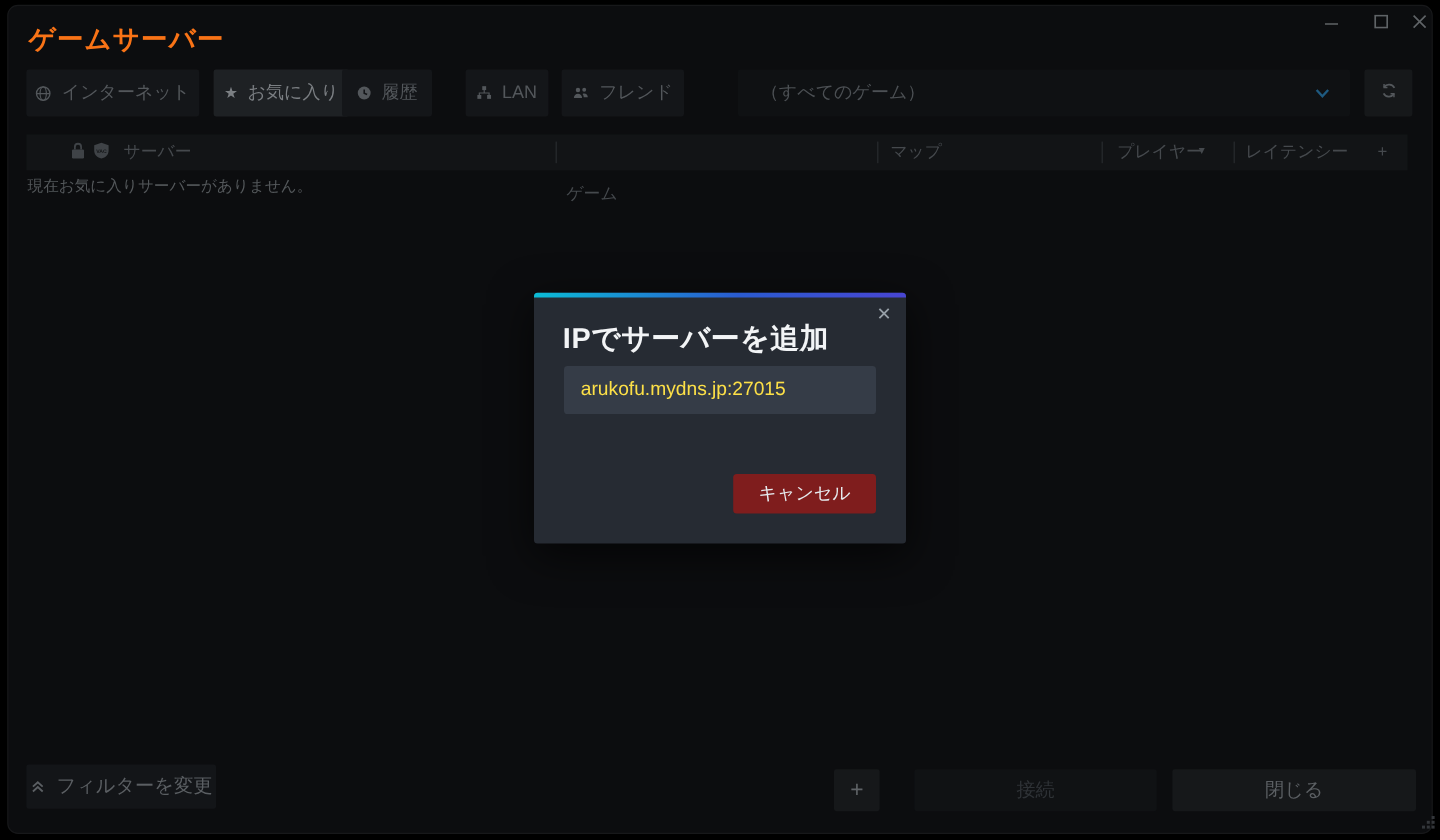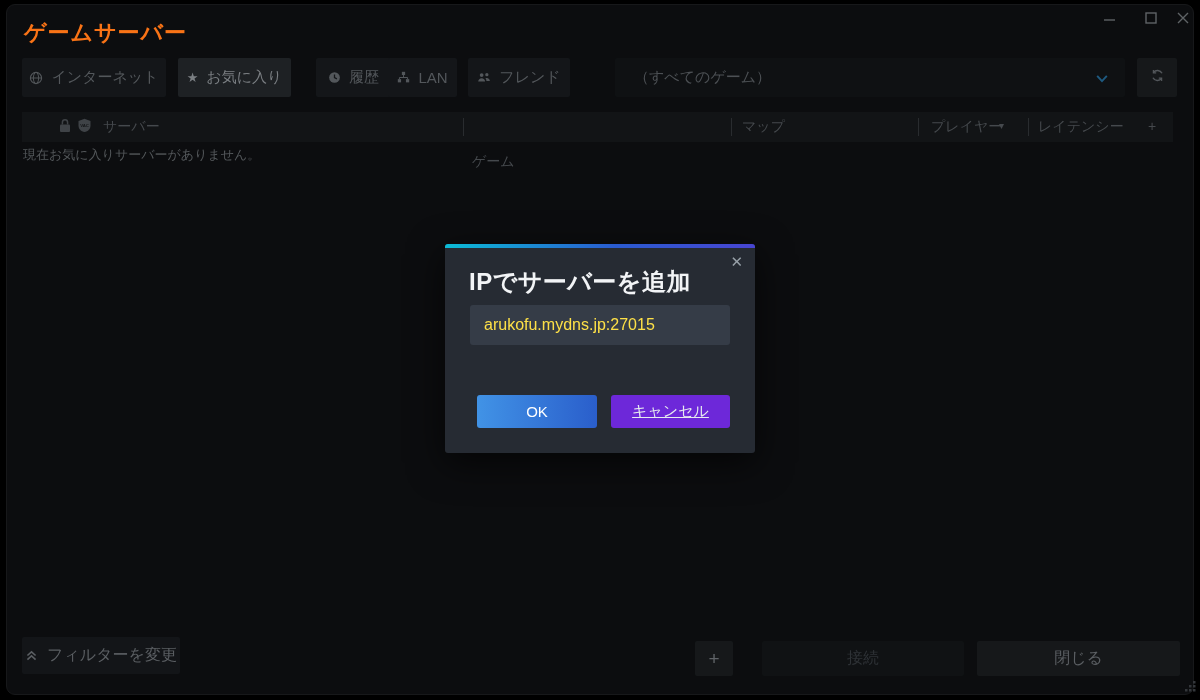--- a/index.html
+++ b/index.html
@@ -71,21 +71,21 @@
   .dialog-input{
     position:absolute;left:25px;top:61px;width:260px;height:40px;box-sizing:border-box;
     background:#353c47;border:none;border-radius:3px;color:#fde047;font-size:16px;
     padding:0 14px;outline:none;font-family:inherit;
   }
   .dlg-btn{
     position:absolute;top:151px;height:33px;border:none;border-radius:3px;
     font-size:15px;font-family:inherit;display:flex;align-items:center;justify-content:center;
   }
   .ok-btn{left:32px;width:120px;background:linear-gradient(90deg,#4193e6,#2a5ecb);color:#fff;}
-  .cancel-btn{left:166px;width:119px;background:#6d28d9;color:#e6ebef;text-decoration:underline;}
+  .cancel-btn{left:166px;width:119px;background:#7f1d1d;color:#e6ebef;}
 </style>
 </head>
 <body>
 
 <div class="window"></div>
 
 <div class="abs app-title">ゲームサーバー</div>
 
 <div class="abs win-btn" style="left:1096px;top:7px;">
   <span>
@@ -116,21 +116,21 @@
         <ellipse cx="8" cy="8" rx="3" ry="6.4" fill="none" stroke="currentColor" stroke-width="1.1"></ellipse>
         <line x1="1.6" y1="8" x2="14.4" y2="8" stroke="currentColor" stroke-width="1.1"></line>
       </svg>
   </span>
   <span>インターネット</span>
 </div>
 <div class="abs tab active" style="left:178px;width:113px;">
   <span class="ico star-glyph">★</span>
   <span>お気に入り</span>
 </div>
-<div class="abs tab" style="left:316px;width:75px;text-align:center;">
+<div class="abs tab" style="left:285px;width:75px;text-align:center;">
   <span class="ico">
     <svg width="13" height="13" viewBox="0 0 16 16">
         <circle cx="8" cy="8" r="6.6" fill="currentColor"></circle>
         <path d="M8 4.3 V8.2 L11 9.6" stroke="#141619" stroke-width="1.6" fill="none"></path>
       </svg>
   </span>
   <span>履歴</span>
 </div>
 <div class="abs tab" style="left:388px;width:69px;">
   <span class="ico">
@@ -224,15 +224,14 @@
       <rect x="7" y="11" width="2.5" height="2.5"></rect>
       <rect x="3" y="11" width="2.5" height="2.5"></rect>
   </svg>
 </div>
 
 <div class="abs dialog">
   <div class="dialog-accent"></div>
   <span class="dialog-close">✕</span>
   <div class="dialog-title">IPでサーバーを追加</div>
   <input class="dialog-input" type="text" value="arukofu.mydns.jp:27015" style="">
-  <button class="dlg-btn ok-btn">OK</button>
   <button class="dlg-btn cancel-btn">キャンセル</button>
 </div>
 
 </body></html>

